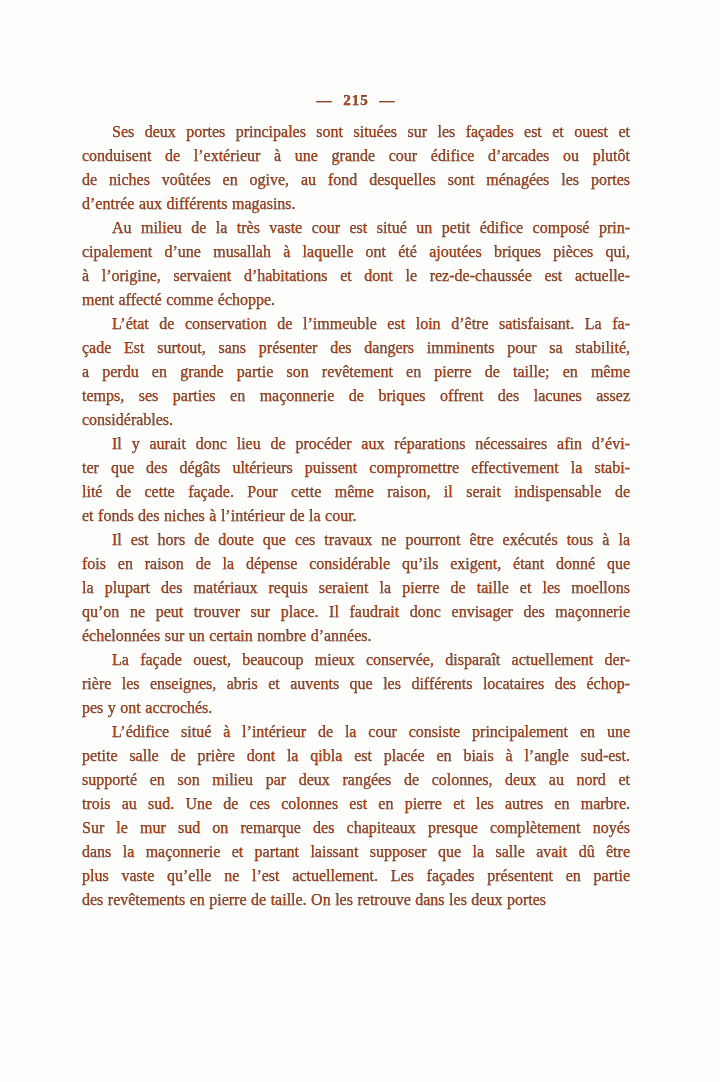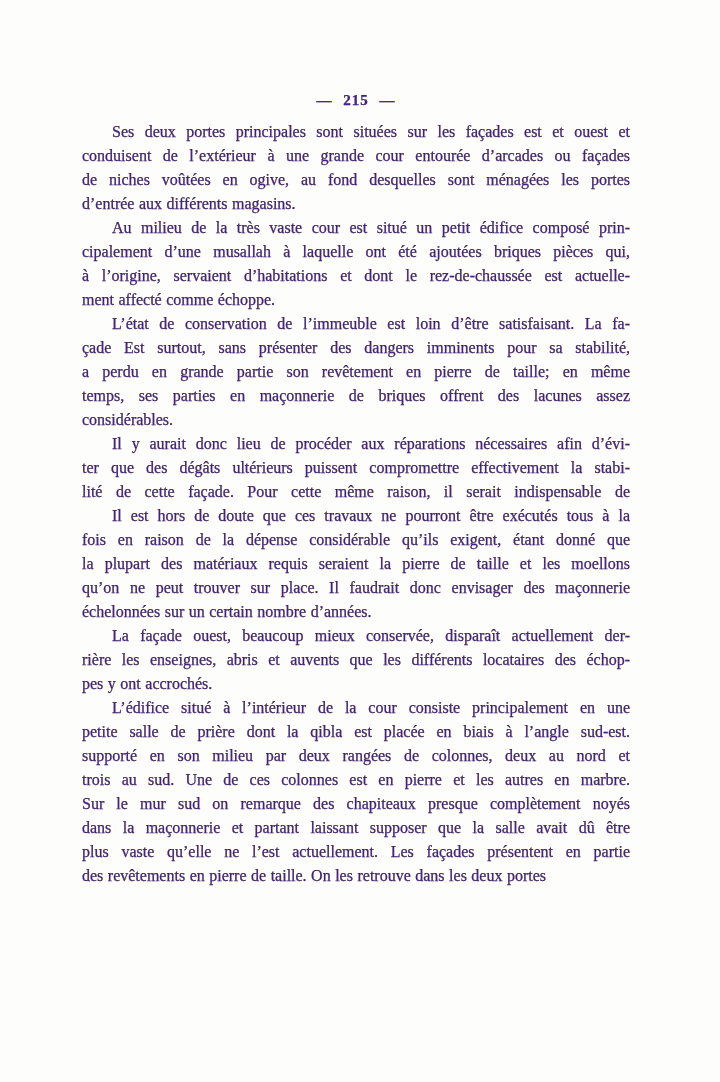--- a/index.html
+++ b/index.html
@@ -8,21 +8,21 @@
     background: #ffffff;
   }
   .page {
     position: relative;
     width: 720px;
     height: 1082px;
     box-sizing: border-box;
     background: #fdfdfc;
     padding: 92px 90px 0 82px;
     font-family: "Liberation Serif", "DejaVu Serif", serif;
-    color: #4c1d95;
+    color: #c2410c;
     overflow: hidden;
     -webkit-text-stroke: 0.25px #1e1c1a;
   }
   .page-number {
     text-align: center;
     font-size: 15px;
     line-height: 16px;
     font-weight: bold;
     letter-spacing: 1px;
     margin-bottom: 12px;
@@ -50,21 +50,21 @@
 </head>
 <body>
 
 <div class="page">
   <div class="page-number">— 215 —</div>
 
   <div class="body-text">
 
     <div class="para">
       <div class="line first">Ses deux portes principales sont situées sur les façades est et ouest et</div>
-      <div class="line">conduisent de l’extérieur à une grande cour entourée d’arcades ou façades</div>
+      <div class="line">conduisent de l’extérieur à une grande cour édifice d’arcades ou plutôt</div>
       <div class="line">de niches voûtées en ogive, au fond desquelles sont ménagées les portes</div>
       <div class="line last">d’entrée aux différents magasins.</div>
     </div>
 
     <div class="para">
       <div class="line first">Au milieu de la très vaste cour est situé un petit édifice composé prin-</div>
       <div class="line">cipalement d’une musallah à laquelle ont été ajoutées briques pièces qui,</div>
       <div class="line">à l’origine, servaient d’habitations et dont le rez-de-chaussée est actuelle-</div>
       <div class="line last">ment affecté comme échoppe.</div>
     </div>
@@ -74,20 +74,21 @@
       <div class="line">çade Est surtout, sans présenter des dangers imminents pour sa stabilité,</div>
       <div class="line">a perdu en grande partie son revêtement en pierre de taille; en même</div>
       <div class="line">temps, ses parties en maçonnerie de briques offrent des lacunes assez</div>
       <div class="line last">considérables.</div>
     </div>
 
     <div class="para">
       <div class="line first">Il y aurait donc lieu de procéder aux réparations nécessaires afin d’évi-</div>
       <div class="line">ter que des dégâts ultérieurs puissent compromettre effectivement la stabi-</div>
       <div class="line">lité de cette façade. Pour cette même raison, il serait indispensable de</div>
+      <div class="line last">et fonds des niches à l’intérieur de la cour.</div>
     </div>
 
     <div class="para">
       <div class="line first">Il est hors de doute que ces travaux ne pourront être exécutés tous à la</div>
       <div class="line">fois en raison de la dépense considérable qu’ils exigent, étant donné que</div>
       <div class="line">la plupart des matériaux requis seraient la pierre de taille et les moellons</div>
       <div class="line">qu’on ne peut trouver sur place. Il faudrait donc envisager des maçonnerie</div>
       <div class="line last">échelonnées sur un certain nombre d’années.</div>
     </div>
 

